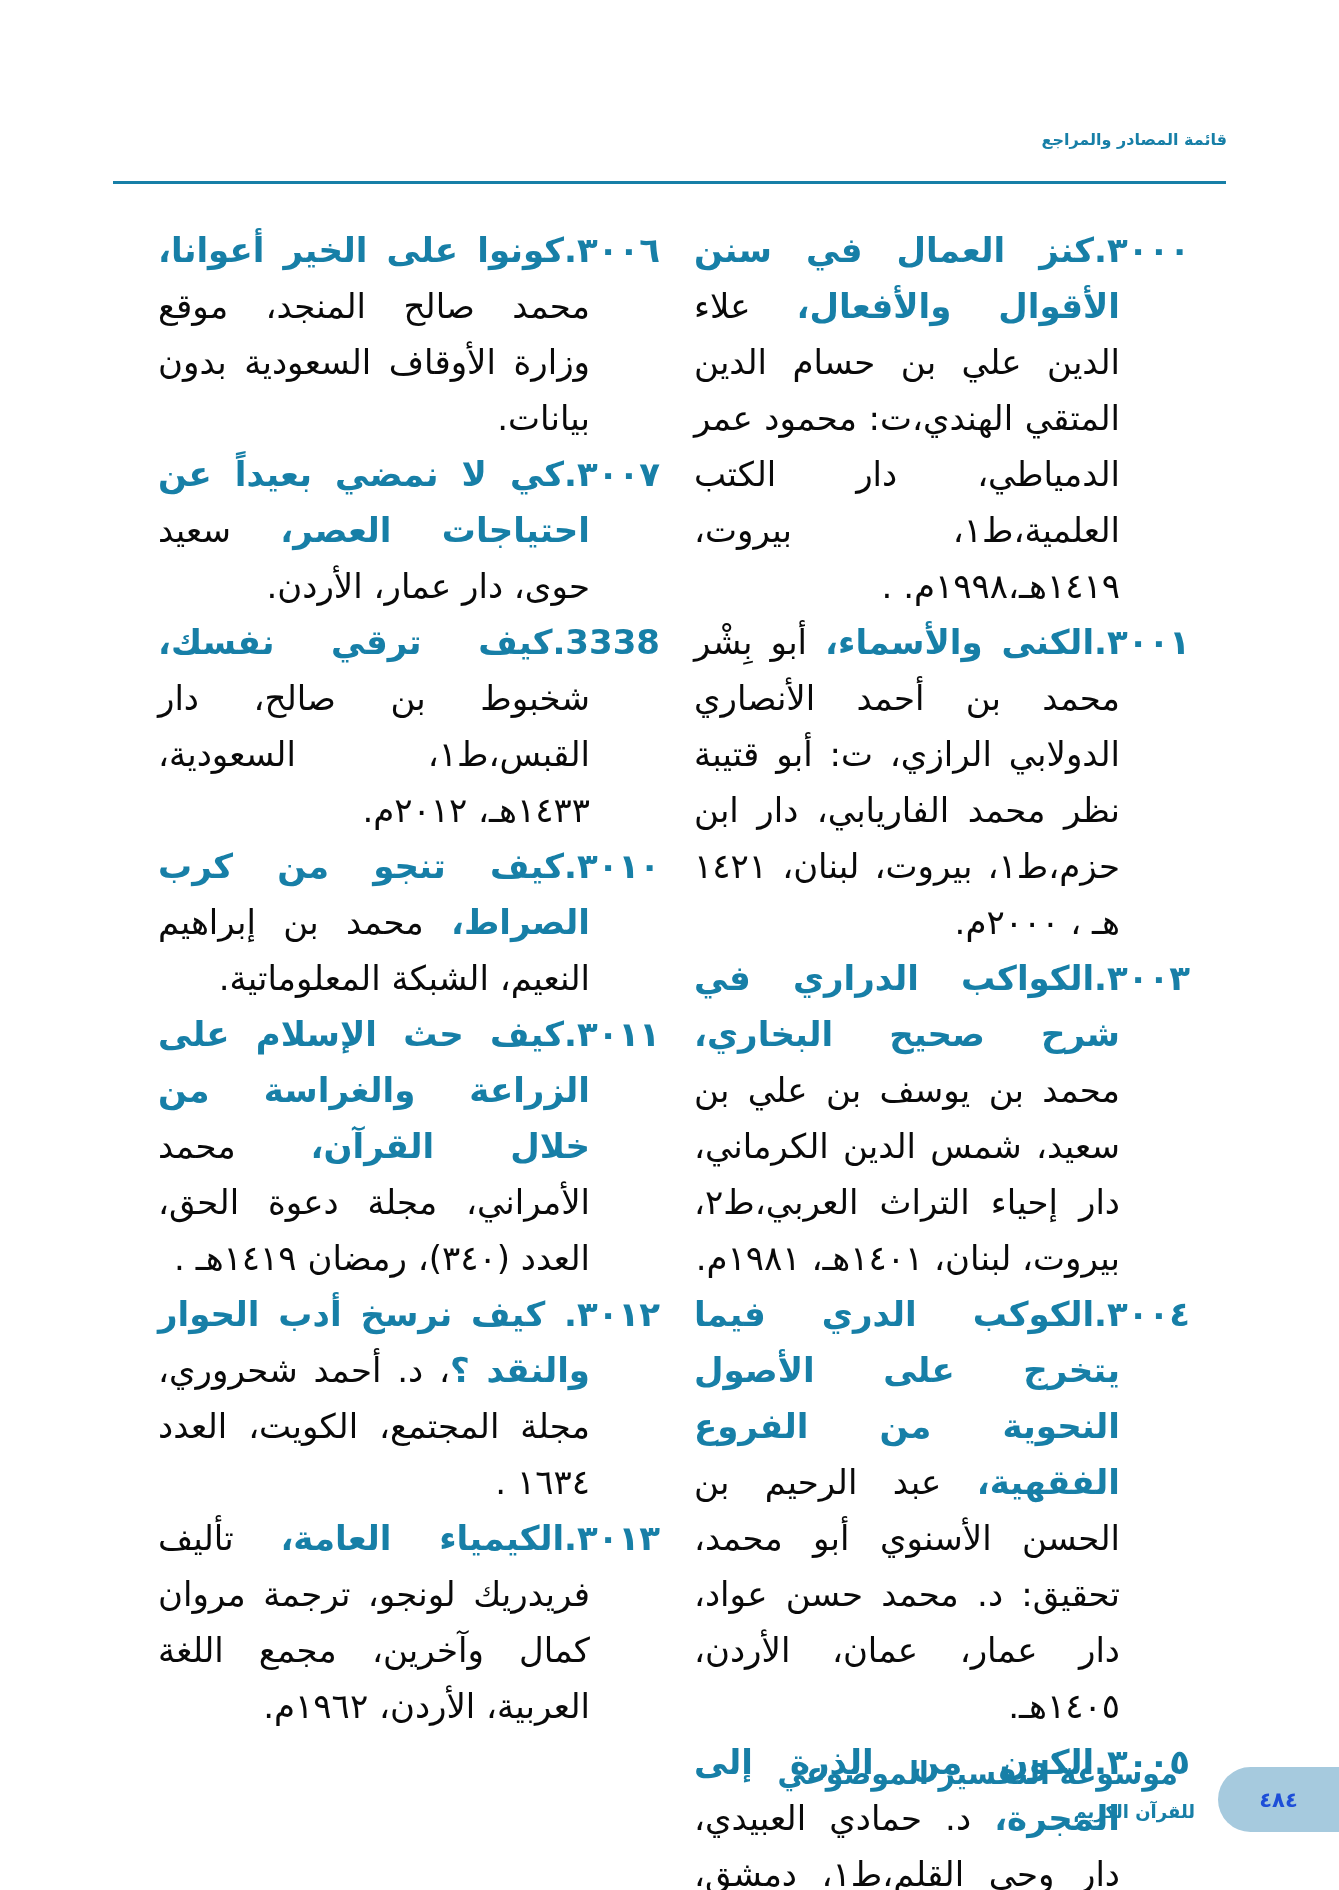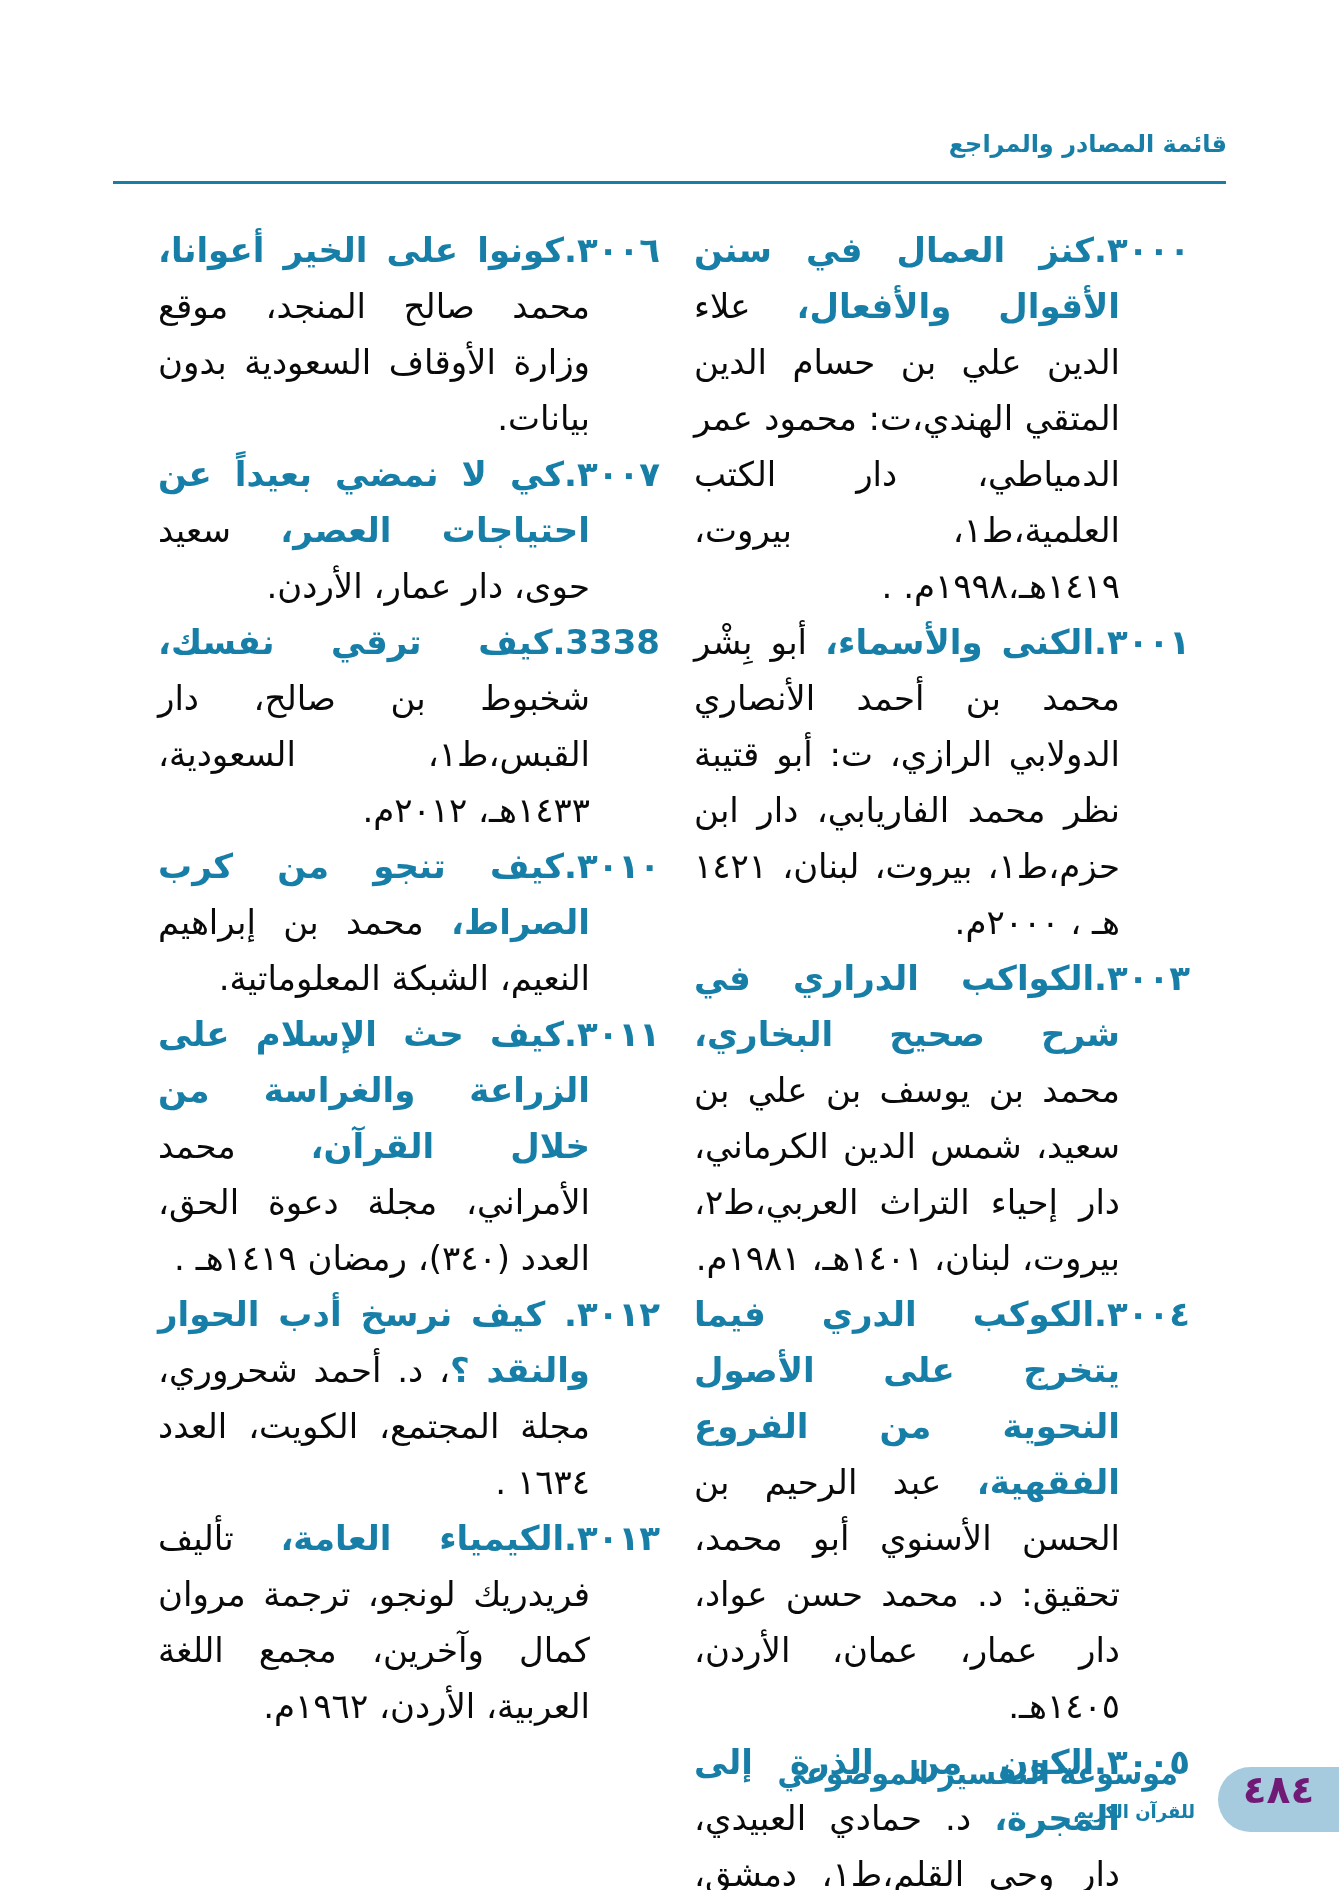--- a/index.html
+++ b/index.html
@@ -12,21 +12,21 @@
     position:relative;
     color:#000;
   }
   .page{position:absolute;inset:0;}
 
   
   .header-title{
     position:absolute;
     top:130px;right:112px;
     color:var(--accent,#177fa7);
-    font-size:24px;font-weight:bold;
+    font-size:16px;font-weight:bold;
     white-space:nowrap;
   }
   .header-rule{
     position:absolute;
     top:181px;left:113px;right:113px;
     height:3px;
     background:var(--accent,#177fa7);
   }
 
   
@@ -70,23 +70,23 @@
     margin-top:12px;
   }
 
   
   .page-pill{
     position:absolute;
     top:1767px;left:1218px;
     width:121px;height:65px;
     background:var(--pill,#a6cade);
     border-radius:33px 0 0 33px;
-    display:flex;align-items:flex-start;justify-content:center;
-    color:#701a75;
-    font-size:39px;font-weight:bold;
+    display:flex;align-items:center;justify-content:center;
+    color:#1d4ed8;
+    font-size:21px;font-weight:bold;
   }
 </style>
 </head>
 <body>
 
 <div class="page">
 
   <div class="header-title">قائمة المصادر والمراجع</div>
   <div class="header-rule"></div>
 

